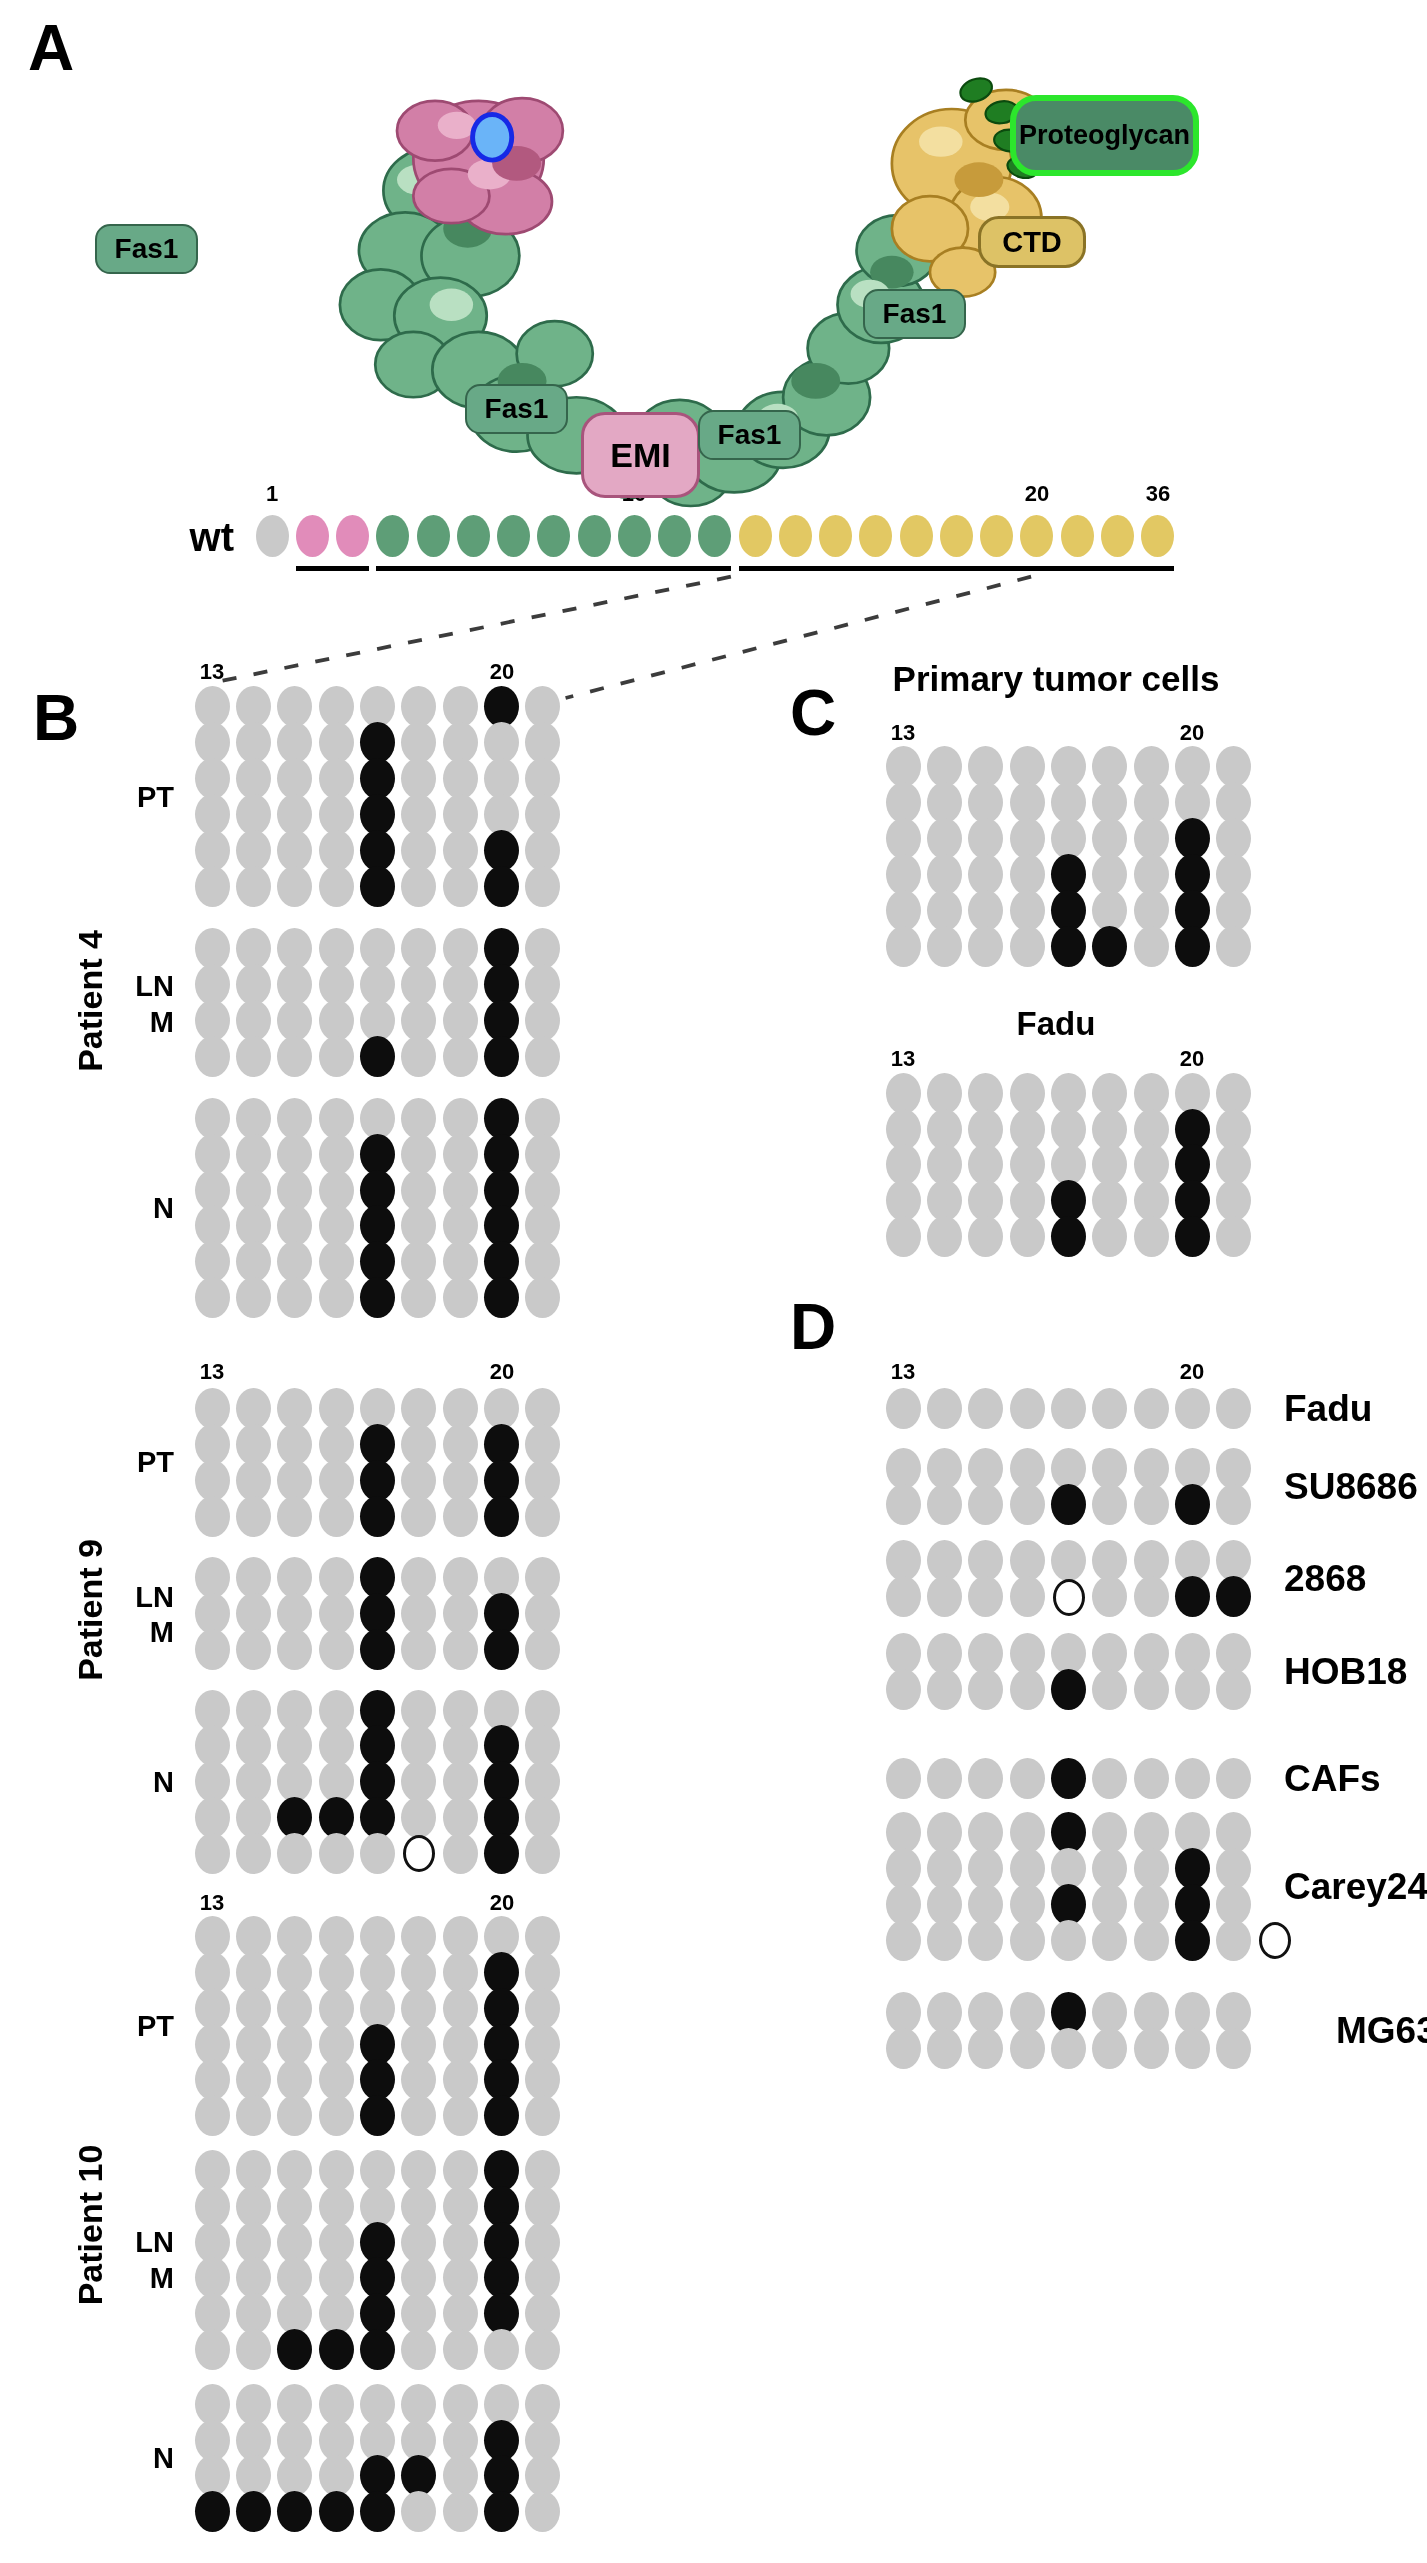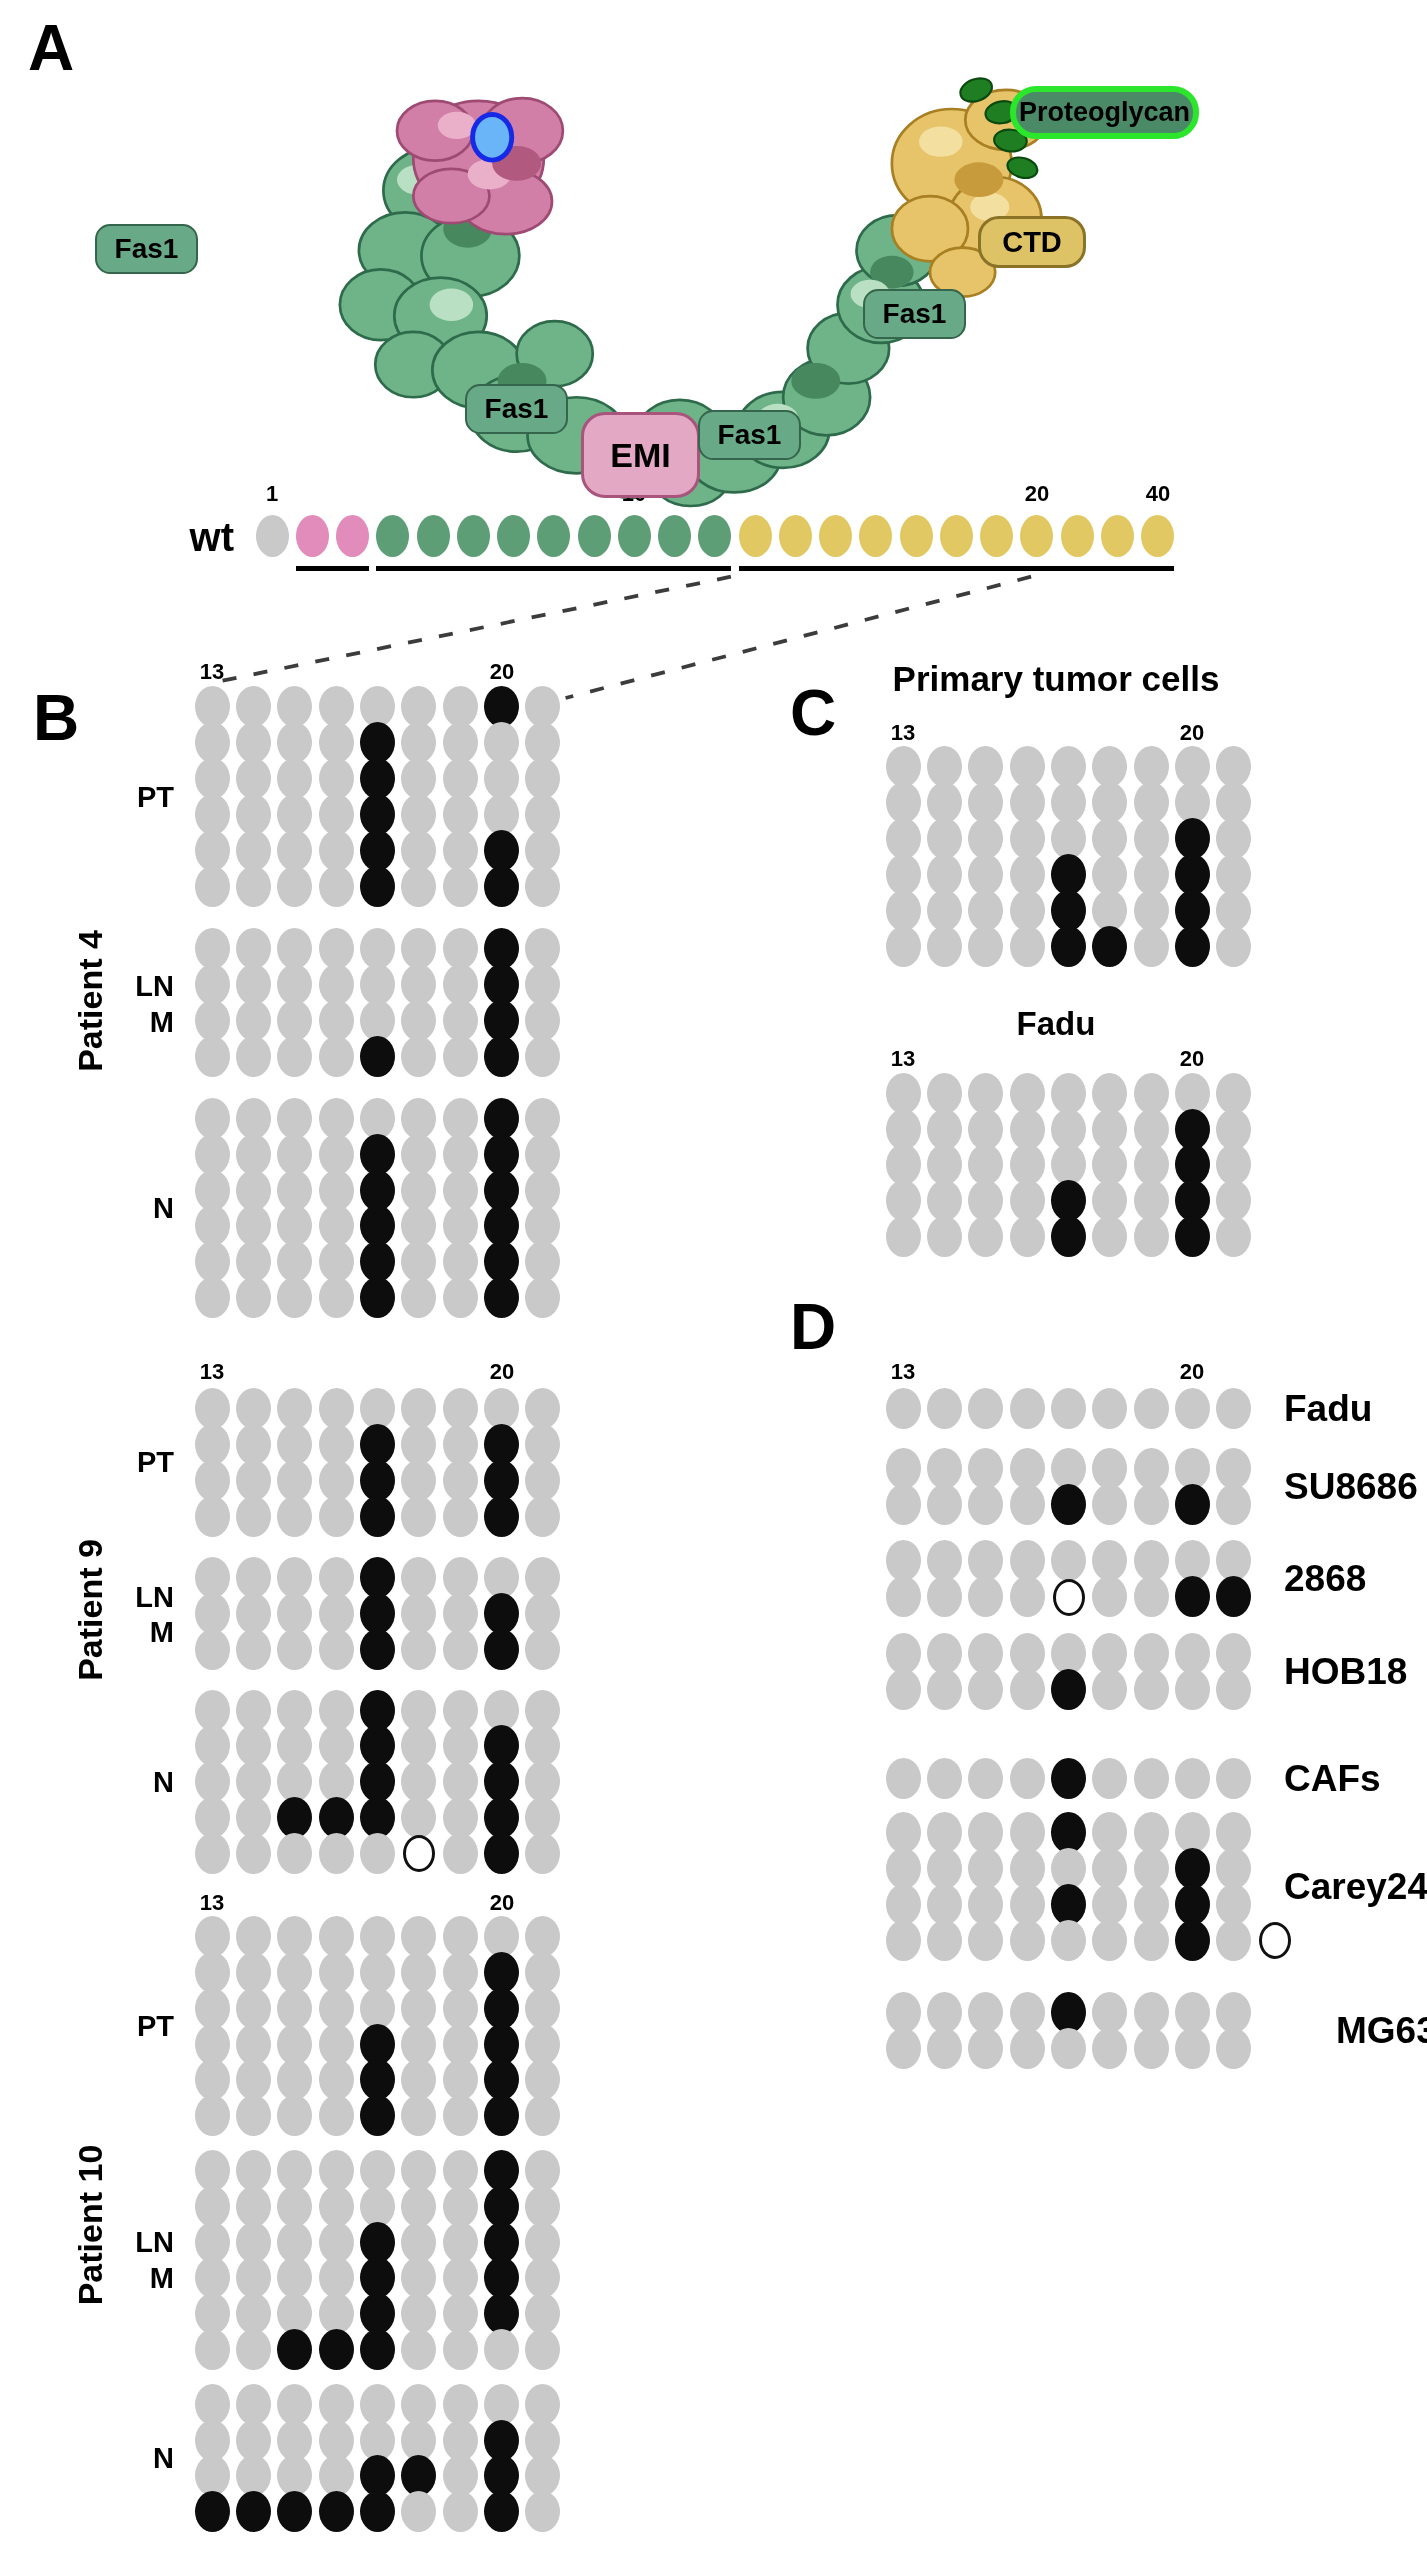--- a/index.html
+++ b/index.html
@@ -115,21 +115,21 @@
   <div class="panel-letter" style="left:28px;top:16.3px">A</div>
   <div class="panel-letter" style="left:33px;top:686px">B</div>
   <div class="panel-letter" style="left:790px;top:681px">C</div>
   <div class="panel-letter" style="left:790px;top:1295px">D</div>
 
   <div class="pill emi" style="left:581px;top:412px;width:119px;height:86px">EMI</div>
   <div class="pill fas1" style="left:95px;top:224px;width:103px;height:50px">Fas1</div>
   <div class="pill fas1" style="left:465px;top:384px;width:103px;height:50px">Fas1</div>
   <div class="pill fas1" style="left:698px;top:410px;width:103px;height:50px">Fas1</div>
   <div class="pill fas1" style="left:863px;top:289px;width:103px;height:50px">Fas1</div>
-  <div class="pill pg" style="left:1010px;top:86px;width:189px;height:53px">Proteoglycan</div>
+  <div class="pill pg" style="left:1010px;top:95px;width:189px;height:81px">Proteoglycan</div>
   <div class="pill ctd" style="left:978px;top:216px;width:108px;height:52px">CTD</div>
 
   <div class="wtlabel" style="left:163px;top:515px;width:71px">wt</div>
 
   <div class="colhdr" style="left:212px;top:672px">13</div>
   <div class="colhdr" style="left:502px;top:672px">20</div>
   <div class="colhdr" style="left:212px;top:1372px">13</div>
   <div class="colhdr" style="left:502px;top:1372px">20</div>
   <div class="colhdr" style="left:212px;top:1903px">13</div>
   <div class="colhdr" style="left:502px;top:1903px">20</div>
@@ -814,19 +814,19 @@
       <div class="wtdot" style="left: 900px; top: 515px; width: 33px; height: 42px; background: rgb(226, 200, 99);"></div>
       <div class="wtdot" style="left: 940px; top: 515px; width: 33px; height: 42px; background: rgb(226, 200, 99);"></div>
       <div class="wtdot" style="left: 980px; top: 515px; width: 33px; height: 42px; background: rgb(226, 200, 99);"></div>
       <div class="wtdot" style="left: 1020px; top: 515px; width: 33px; height: 42px; background: rgb(226, 200, 99);"></div>
       <div class="wtdot" style="left: 1061px; top: 515px; width: 33px; height: 42px; background: rgb(226, 200, 99);"></div>
       <div class="wtdot" style="left: 1101px; top: 515px; width: 33px; height: 42px; background: rgb(226, 200, 99);"></div>
       <div class="wtdot" style="left: 1141px; top: 515px; width: 33px; height: 42px; background: rgb(226, 200, 99);"></div>
       <div class="tick" style="left: 272px; top: 494px;">1</div>
       <div class="tick" style="left: 634px; top: 494px;">10</div>
       <div class="tick" style="left: 1037px; top: 494px;">20</div>
-      <div class="tick" style="left: 1158px; top: 494px;">40</div>
+      <div class="tick" style="left: 1158px; top: 494px;">36</div>
       <div class="bar" style="left: 296px; width: 73px; top: 566px;"></div>
       <div class="bar" style="left: 376px; width: 355px; top: 566px;"></div>
       <div class="bar" style="left: 739px; width: 435px; top: 566px;"></div>
     </div>
 </div>
 
 
 </body></html>

